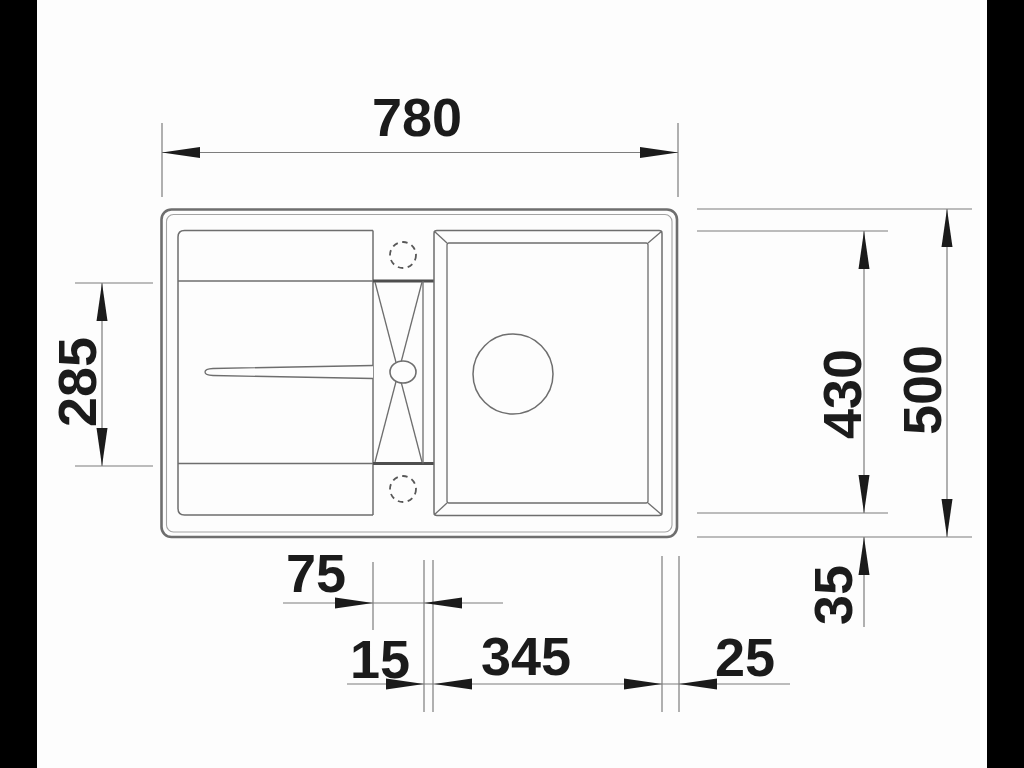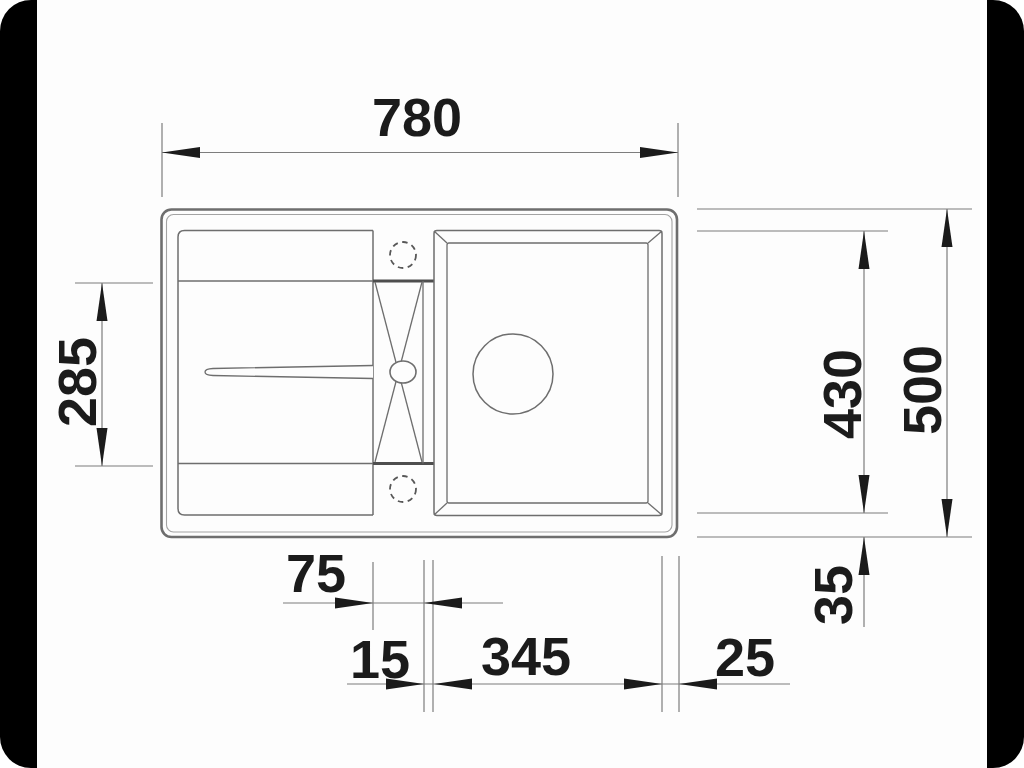--- a/index.html
+++ b/index.html
@@ -7,21 +7,21 @@
     --line-light:#a3a3a3;
     --line-dark:#4e4e4e;
     --dim-line:#7d7d7d;
     --ink:#1b1b1b;
     --paper:#fdfdfd;
     --letterbox:#000000;
   }
   html,body{margin:0;padding:0;background:#ffffff;}
   .stage{
     position:relative;width:1024px;height:768px;background:var(--paper);
-    overflow:hidden;font-family:"Liberation Sans","DejaVu Sans",sans-serif;border-radius:31px;
+    overflow:hidden;font-family:"Liberation Sans","DejaVu Sans",sans-serif;
   }
   .letterbox{position:absolute;top:0;height:768px;background:var(--letterbox);}
   .letterbox.left{left:0;width:37px;}
   .letterbox.right{left:987px;width:37px;}
   svg{position:absolute;left:0;top:0;}
   .outline-main{fill:none;stroke:var(--line-main);stroke-width:2.6;}
   .outline-rim{fill:none;stroke:var(--line-light);stroke-width:1.1;}
   .part{fill:none;stroke:var(--line-main);stroke-width:1.5;}
   .part-thin{fill:none;stroke:var(--line-main);stroke-width:1.3;}
   .part-thick{fill:none;stroke:var(--line-dark);stroke-width:3;}

